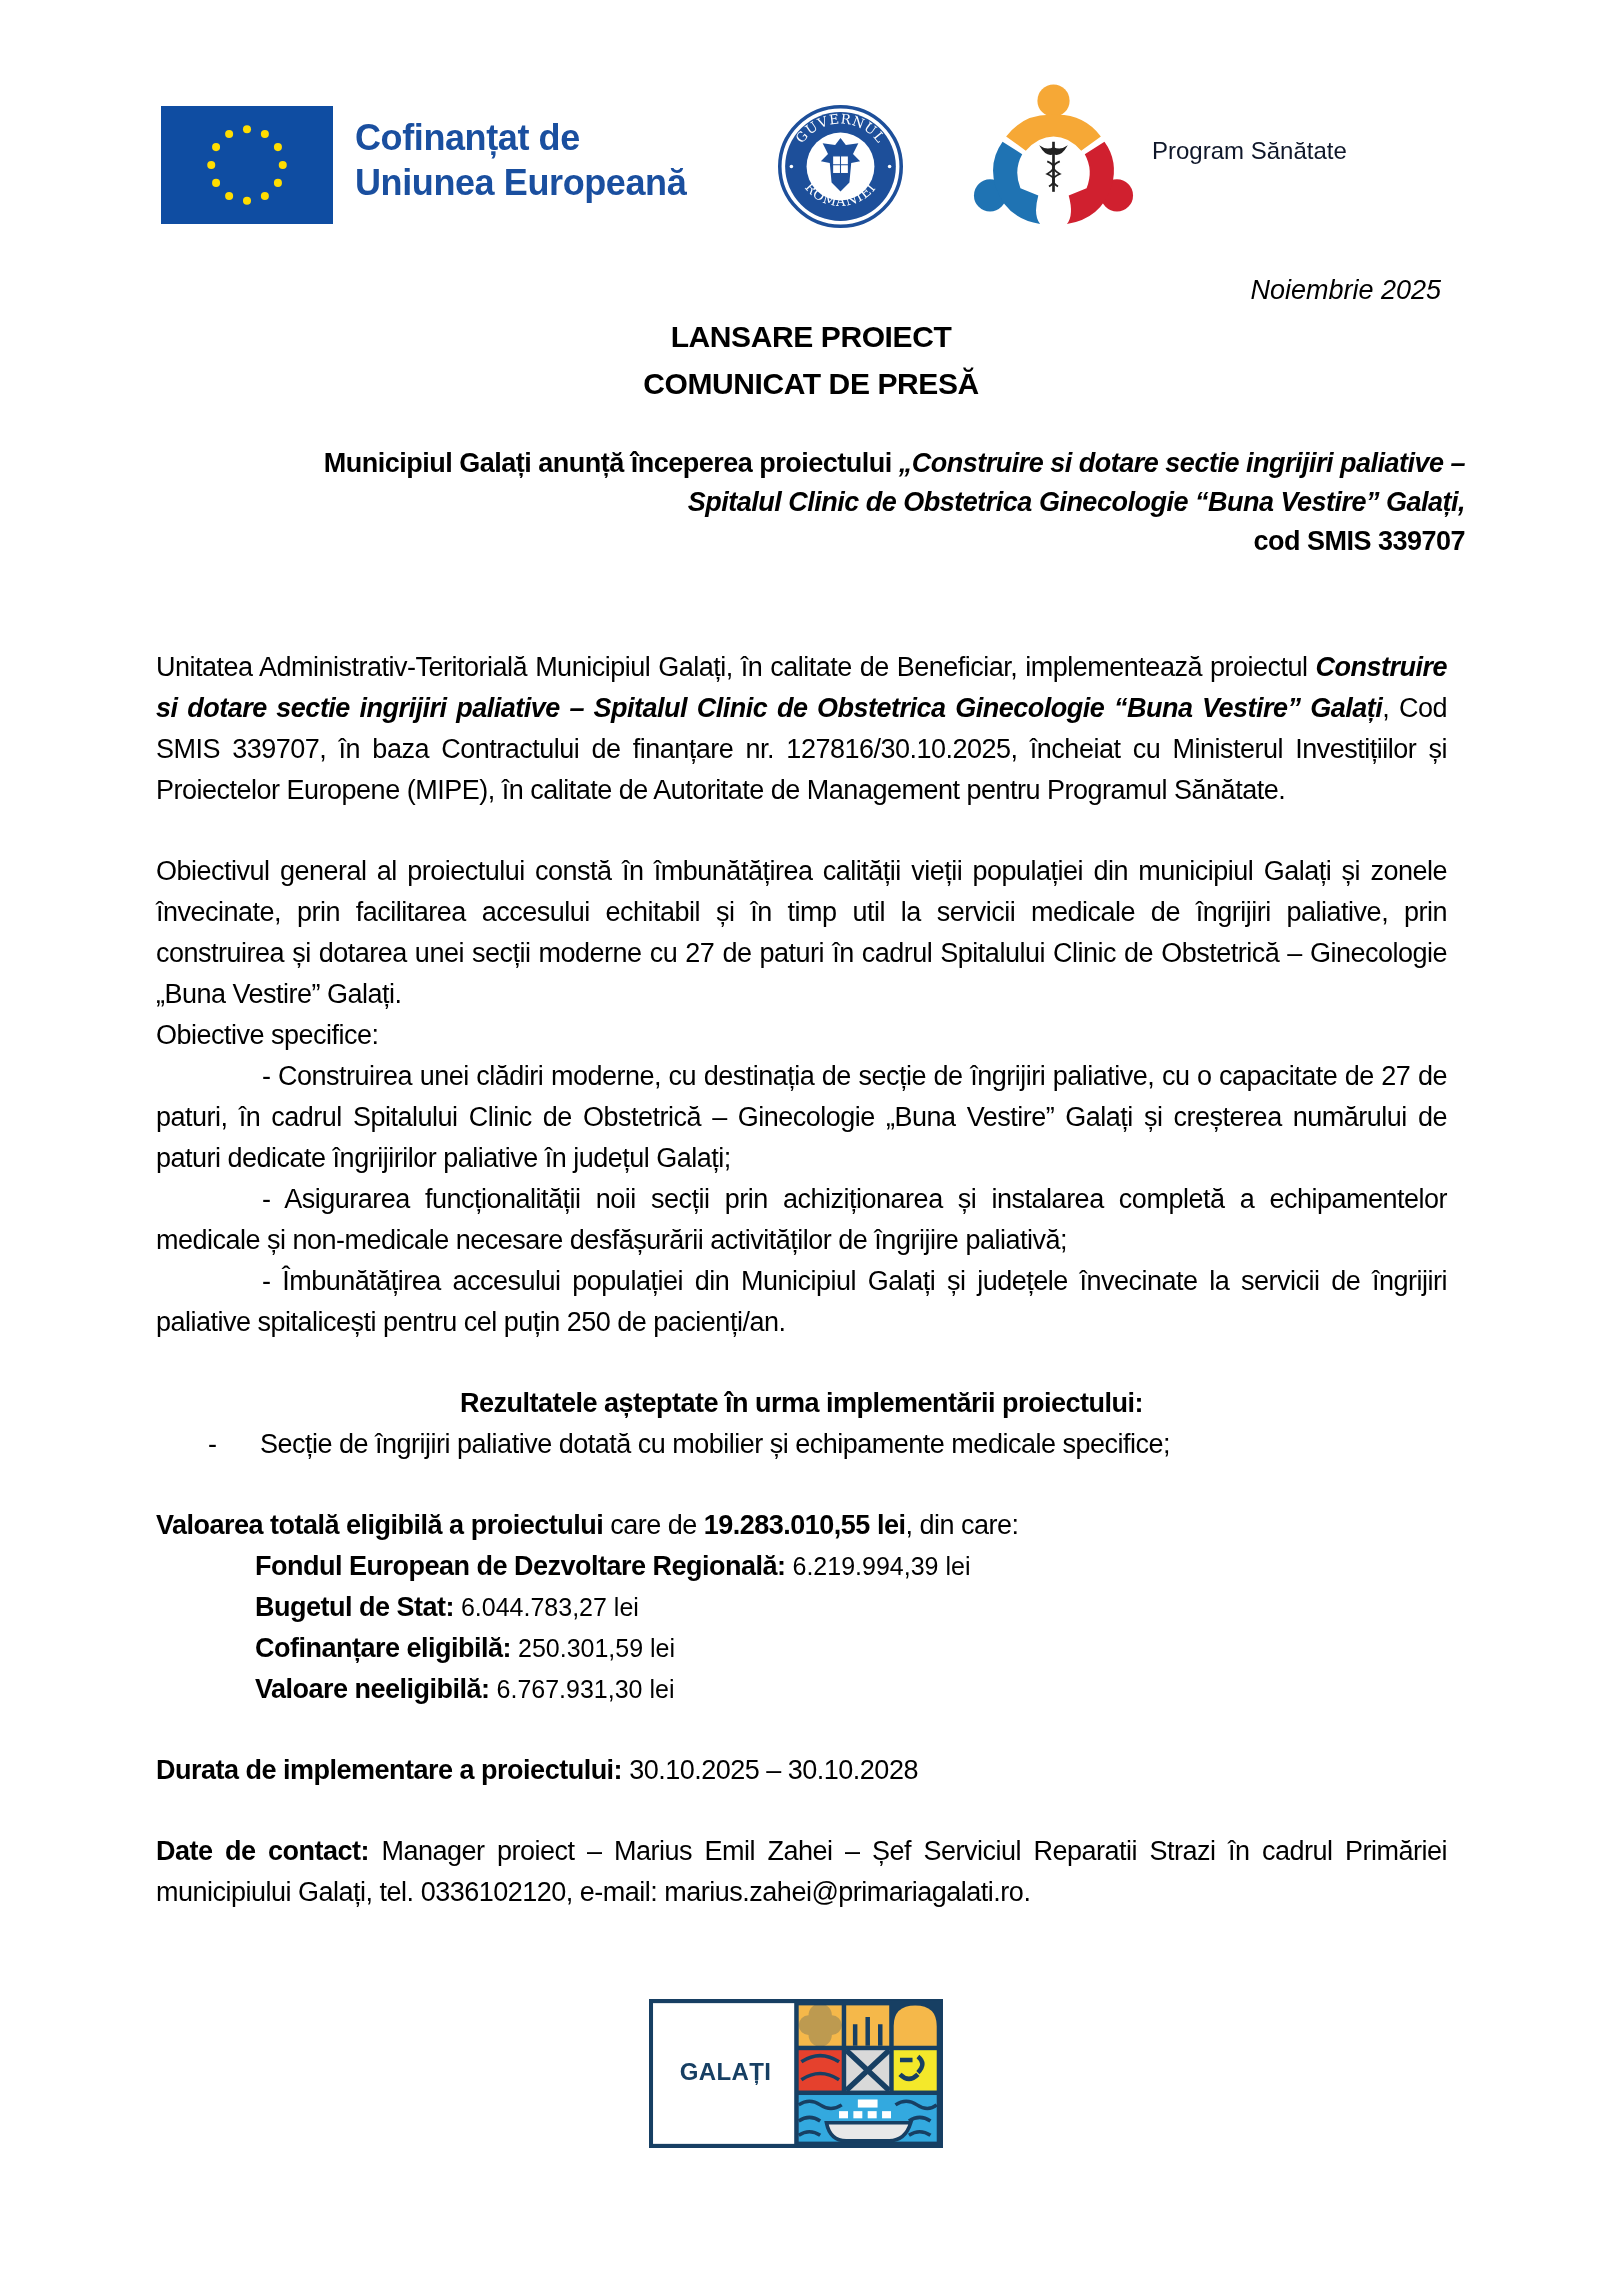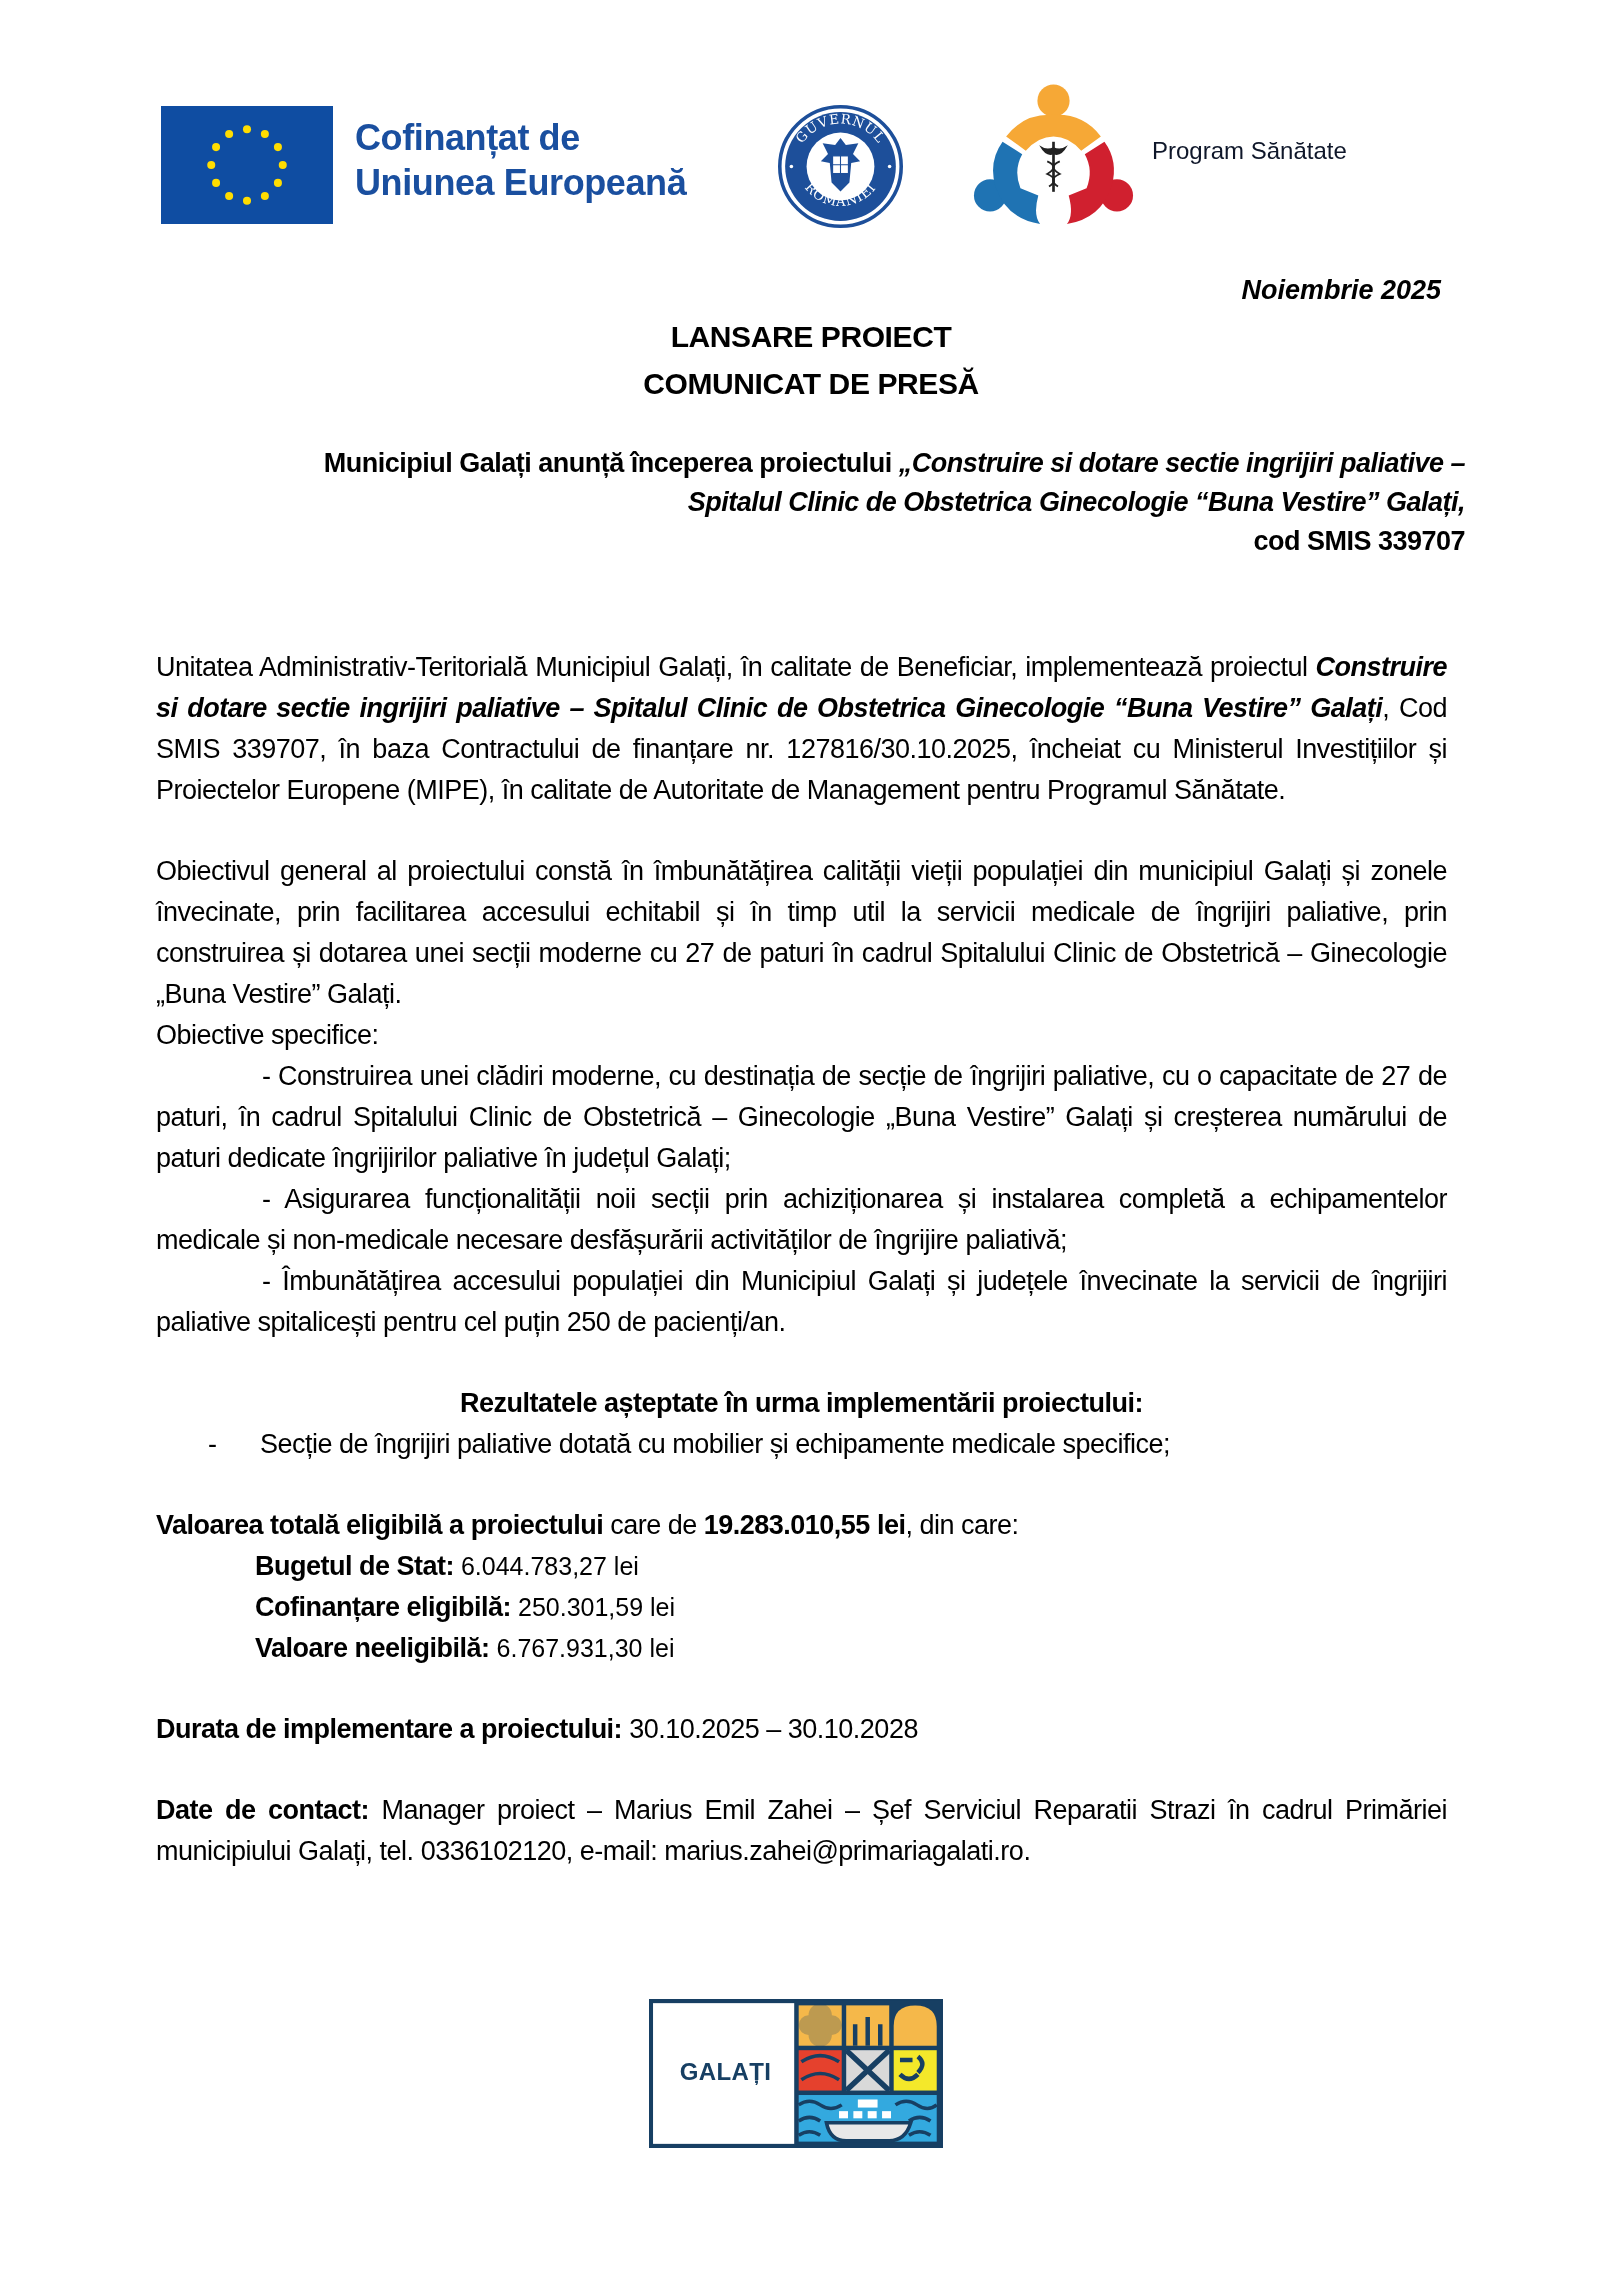--- a/index.html
+++ b/index.html
@@ -28,21 +28,21 @@
     .ps-logo { position: absolute; left: 970px; top: 81px; width: 167px; height: 143px; }
     .ps-logo svg { width: 100%; height: 100%; display: block; }
     .ps-text {
       position: absolute; left: 1152px; top: 136px;
       color: #0f172a; font-weight: normal; font-size: 24px; line-height: 30px;
     }
 
     
     .date {
       position: absolute; right: 181px; top: 272px;
-      font-style: italic; font-weight: bold; font-size: 27px; line-height: 36px;
+      font-style: italic; font-weight: normal; font-size: 27px; line-height: 36px;
     }
     .title-block {
       position: absolute; left: 0; width: 1622px; top: 313px; text-align: center;
       font-weight: bold; font-size: 30px; line-height: 47px;
       letter-spacing: -0.4px;
     }
     .subtitle {
       position: absolute; left: 156px; width: 1309px; top: 444px; text-align: right;
       font-weight: bold; font-size: 27px; line-height: 39px;
       letter-spacing: -0.5px;
@@ -187,20 +187,23 @@
     <span class="result-dash">-</span>
     <span class="result-text">Secție de îngrijiri paliative dotată cu mobilier și echipamente medicale specifice;</span>
   </div>
 
   <div class="gap"></div>
 
   <p>
     <span class="b">Valoarea totală eligibilă a proiectului</span><span> care de </span><span class="b">19.283.010,55 lei</span><span>, din care:</span>
   </p>
   <p class="fund-row">
+    <span class="fund-label">Fondul European de Dezvoltare Regională:</span><span class="fund-val"> 6.219.994,39 lei</span>
+  </p>
+  <p class="fund-row">
     <span class="fund-label">Bugetul de Stat:</span><span class="fund-val"> 6.044.783,27 lei</span>
   </p>
   <p class="fund-row">
     <span class="fund-label">Cofinanțare eligibilă:</span><span class="fund-val"> 250.301,59 lei</span>
   </p>
   <p class="fund-row">
     <span class="fund-label">Valoare neeligibilă:</span><span class="fund-val"> 6.767.931,30 lei</span>
   </p>
 
   <div class="gap"></div>

